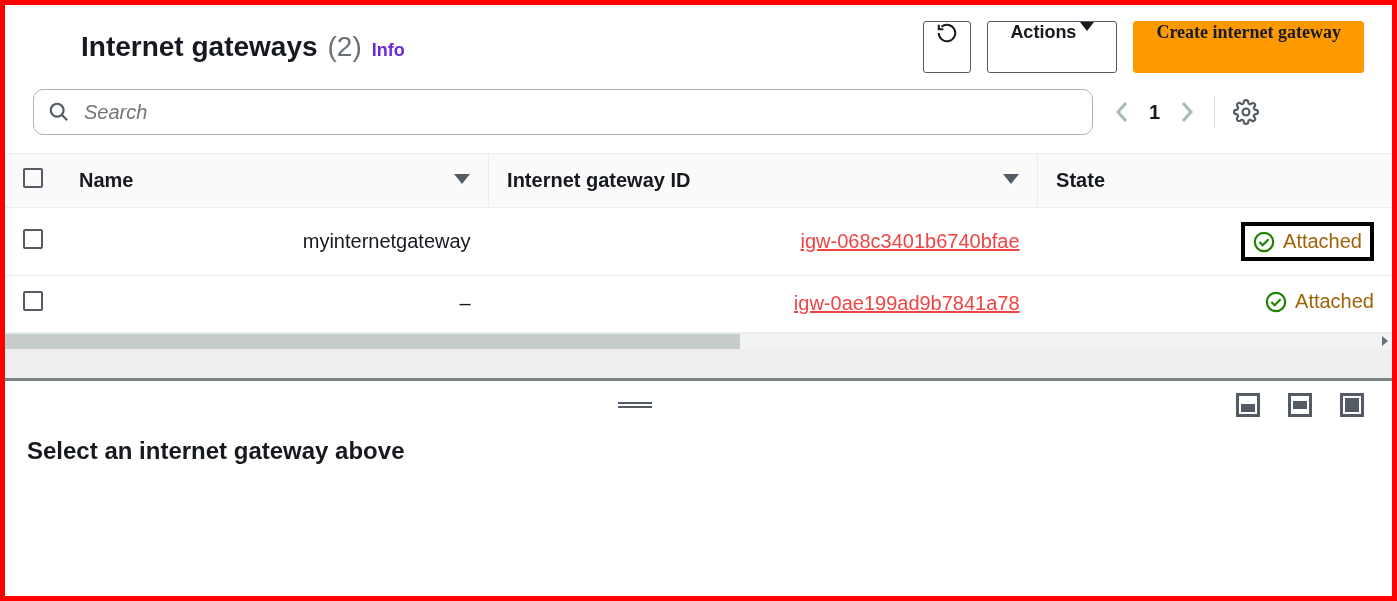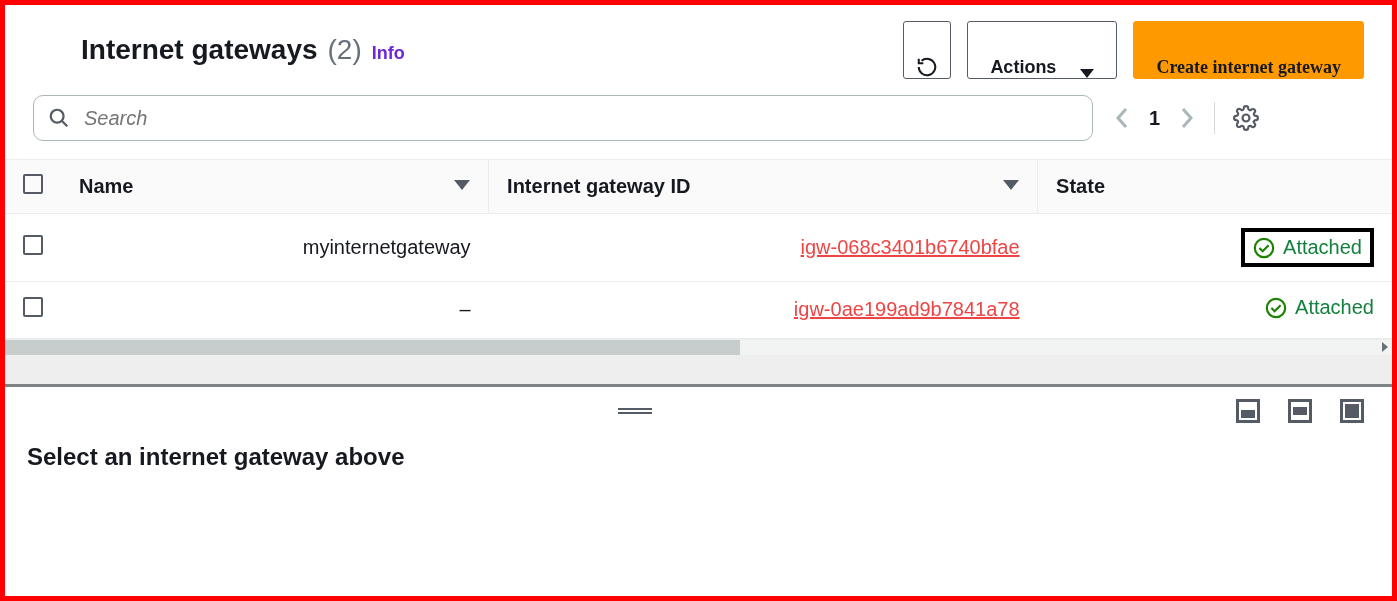--- a/index.html
+++ b/index.html
@@ -38,31 +38,31 @@
   font-size: 28px;
   font-weight: 400;
   color: #687078;
 }
 .info-link {
   color: #6d28d9;
   font-size: 18px;
   font-weight: 700;
 }
 .btn {
-  height: 58px;
+  height: 52px;
   padding: 0 22px;
   border: 1.5px solid #545b64;
   background: #fff;
   border-radius: 3px;
   font-size: 18px;
   font-weight: 700;
   color: #16191f;
   display: inline-flex;
-  align-items: flex-end;
-  gap: 24px;
+  align-items: flex-start;
+  gap: 4px;
   cursor: pointer;
 }
 .btn.icon-only {
   padding: 0;
   width: 48px;
   justify-content: center;
 }
 .btn.primary {
   background: #ff9900;
   border-color: #ff9900;
@@ -168,21 +168,21 @@
   width: 20px; height: 20px;
   border: 2px solid #545b64;
   border-radius: 2px;
   display: inline-block;
 }
 .link {
   color: #ef4444;
   text-decoration: underline;
 }
 .state {
-  color: #15803d;
+  color: #a16207;
   display: inline-flex;
   align-items: center;
   gap: 8px;
   font-size: 20px;
 }
 .highlight-box {
   border: 4px solid #000;
   padding: 4px 8px;
   display: inline-flex;
 }

